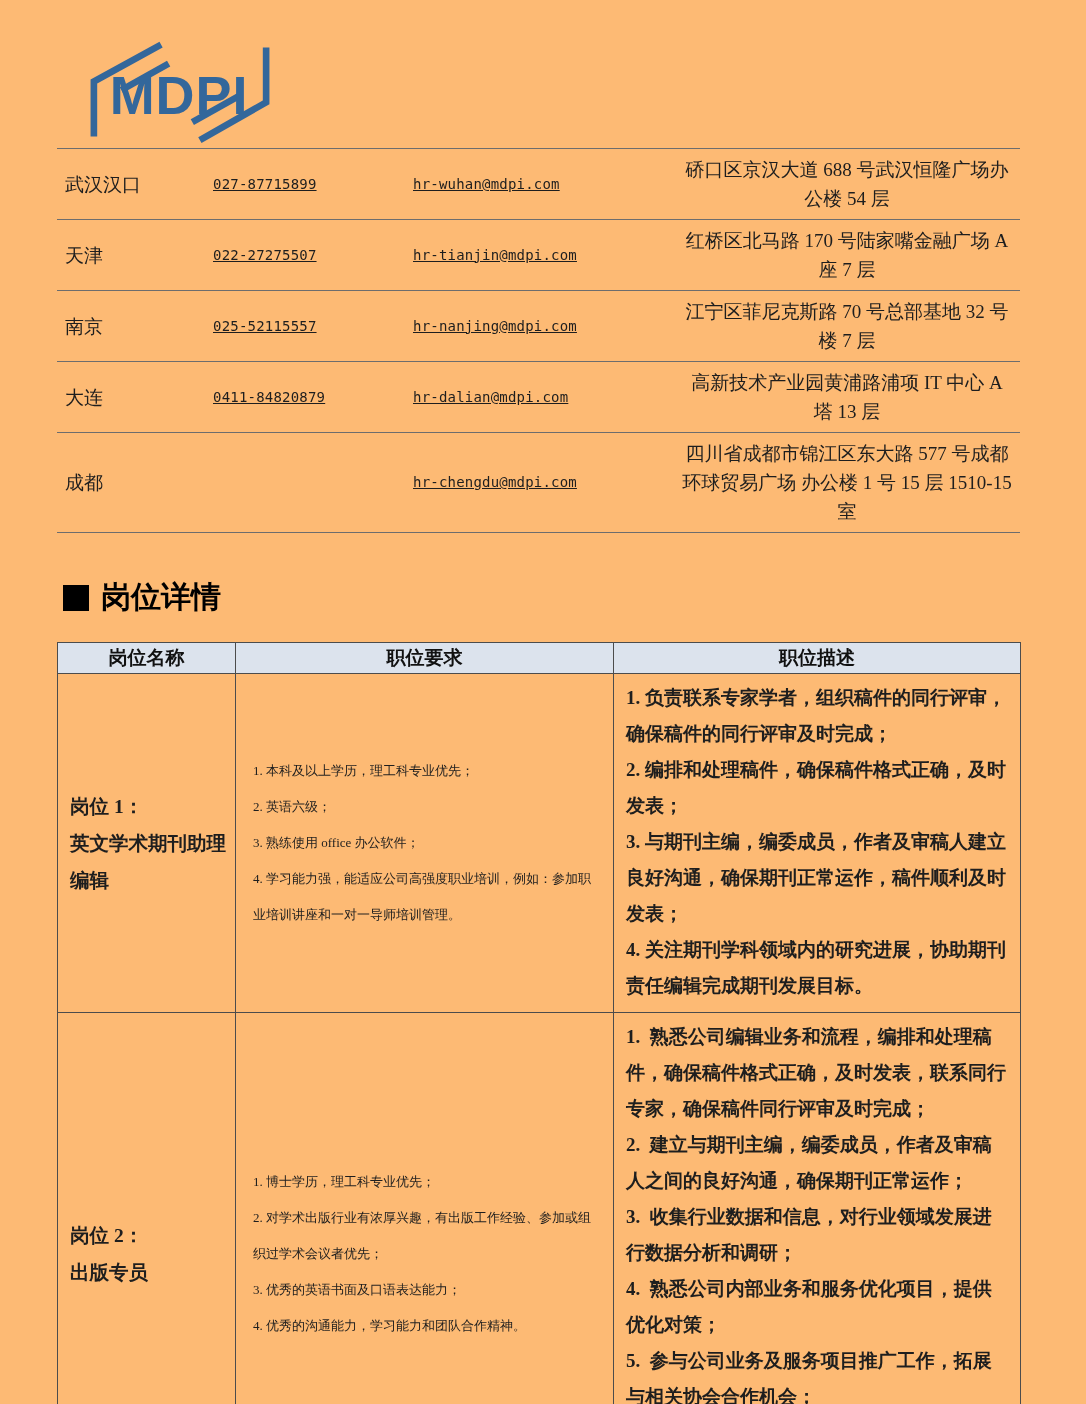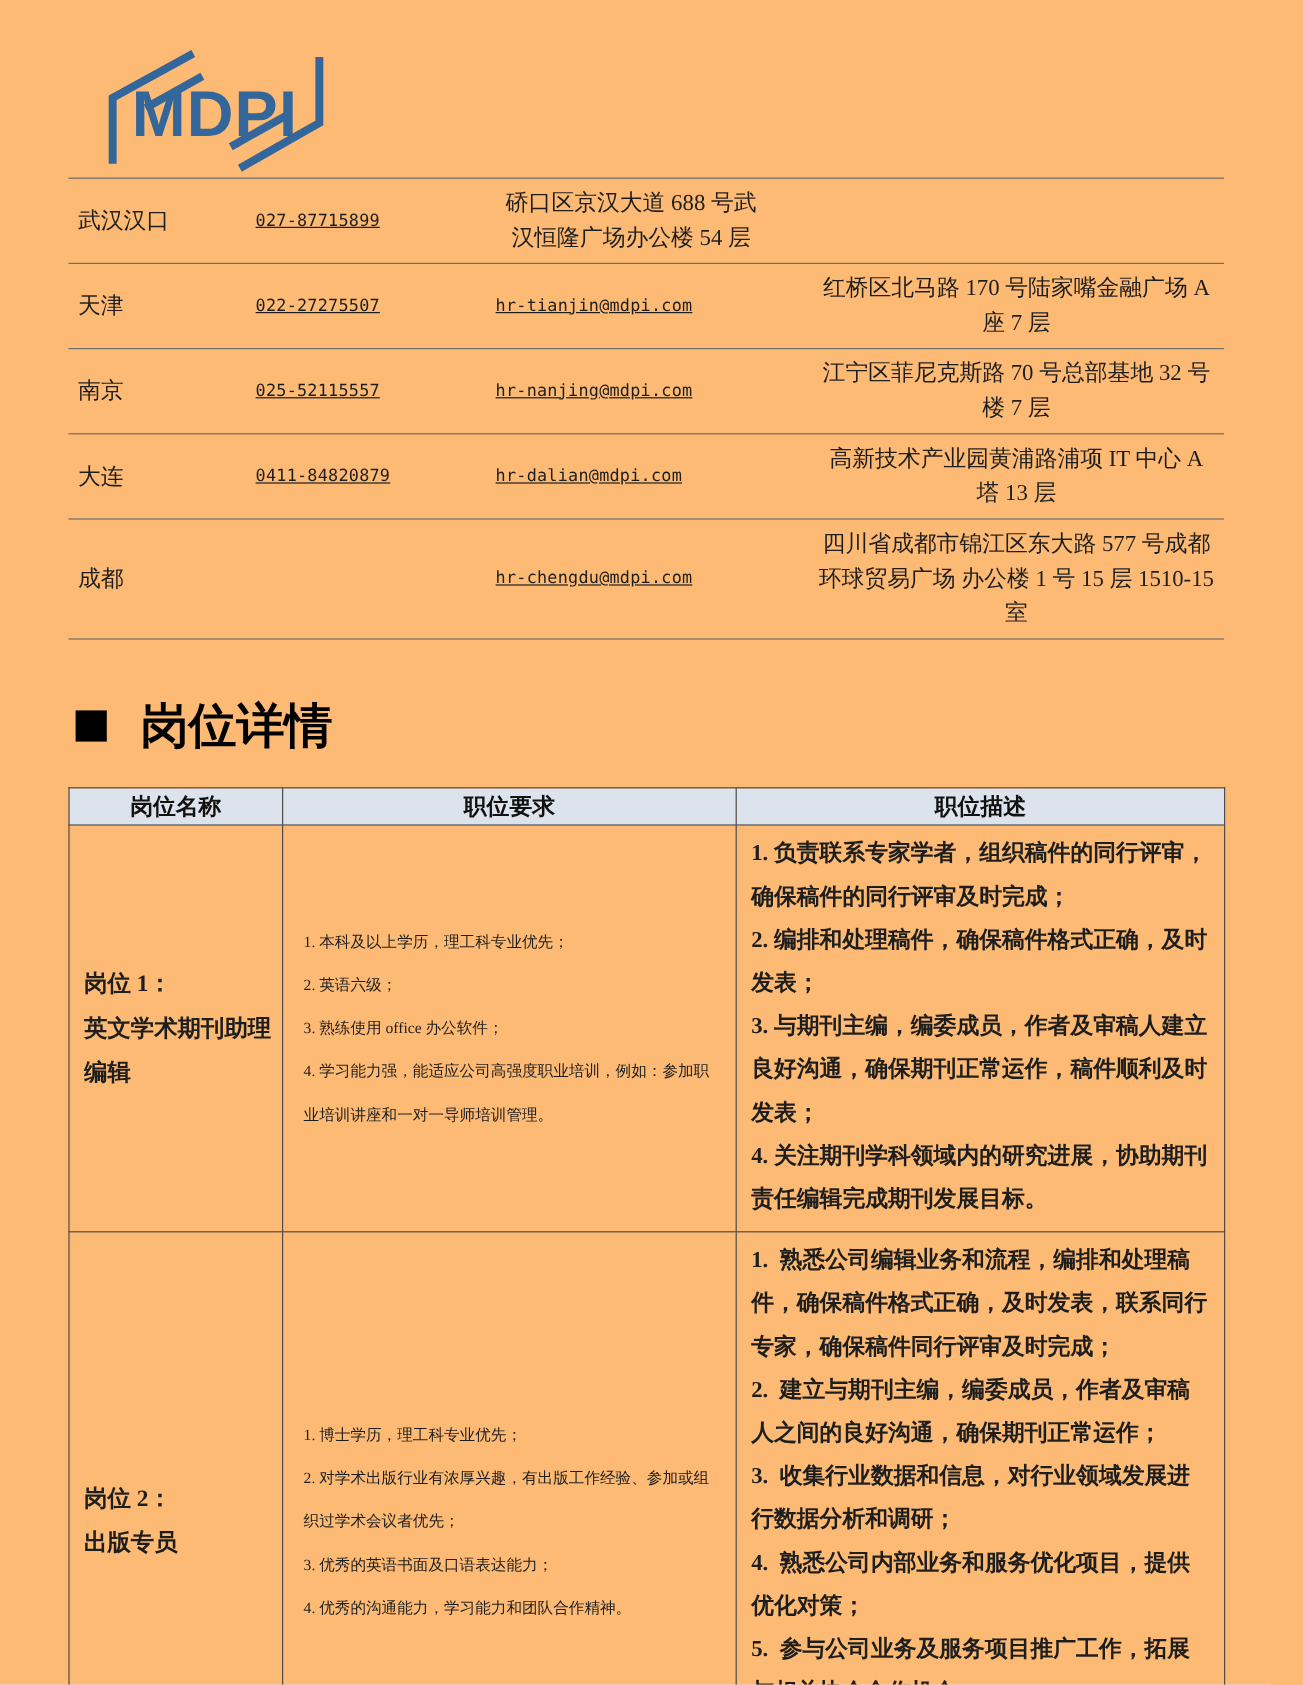--- a/index.html
+++ b/index.html
@@ -23,23 +23,23 @@
     font-size:19px; line-height:29px;gap:35px;
   }
   .contact-row .phone, .contact-row .email {
     font-family:"DejaVu Sans Mono","Liberation Mono",monospace;
     font-size:14px; letter-spacing:0.2px;text-decoration:underline;
   }
   .contact-row .addr { padding-right:6px;text-align:center; }
 
   
   .section-heading {
-    margin:44px 0 24px 6px; display:flex; align-items:center; gap:28px;
+    margin:44px 0 24px 6px; display:flex; align-items:center; gap:12px;
     font-family:"Liberation Sans","DejaVu Sans",sans-serif;
-    font-weight:bold; font-size:40px; color:#000;
+    font-weight:bold; font-size:30px; color:#000;
   }
   .bullet { width:26px; height:26px; background:#000; display:inline-block; }
 
   
   table.jobs { width:100%; border-collapse:collapse; table-layout:fixed; }
   table.jobs th, table.jobs td { border:1px solid #4c4c4c; }
   table.jobs th {
     background:#dce3ed; height:31px;
     font-family:"Liberation Sans","DejaVu Sans",sans-serif;
     font-weight:bold; font-size:19px; color:#111; text-align:center;margin-top:27px;
@@ -72,20 +72,21 @@
         </g>
         <text x="124" y="80" text-anchor="middle" fill="#33679b" font-family="Liberation Sans, DejaVu Sans, sans-serif" font-size="57" font-weight="bold" letter-spacing="1">MDPI</text>
       </svg>
     </div>
 
     <div class="contact-table">
 
         <div class="contact-row">
           <span class="city">武汉汉口</span>
           <span class="phone">027-87715899</span>
+          <span class="email">hr-wuhan@mdpi.com</span>
           <span class="addr">硚口区京汉大道 688 号武汉恒隆广场办公楼 54 层</span>
         </div>
 
 
         <div class="contact-row">
           <span class="city">天津</span>
           <span class="phone">022-27275507</span>
           <span class="email">hr-tianjin@mdpi.com</span>
           <span class="addr">红桥区北马路 170 号陆家嘴金融广场 A 座 7 层</span>
         </div>

